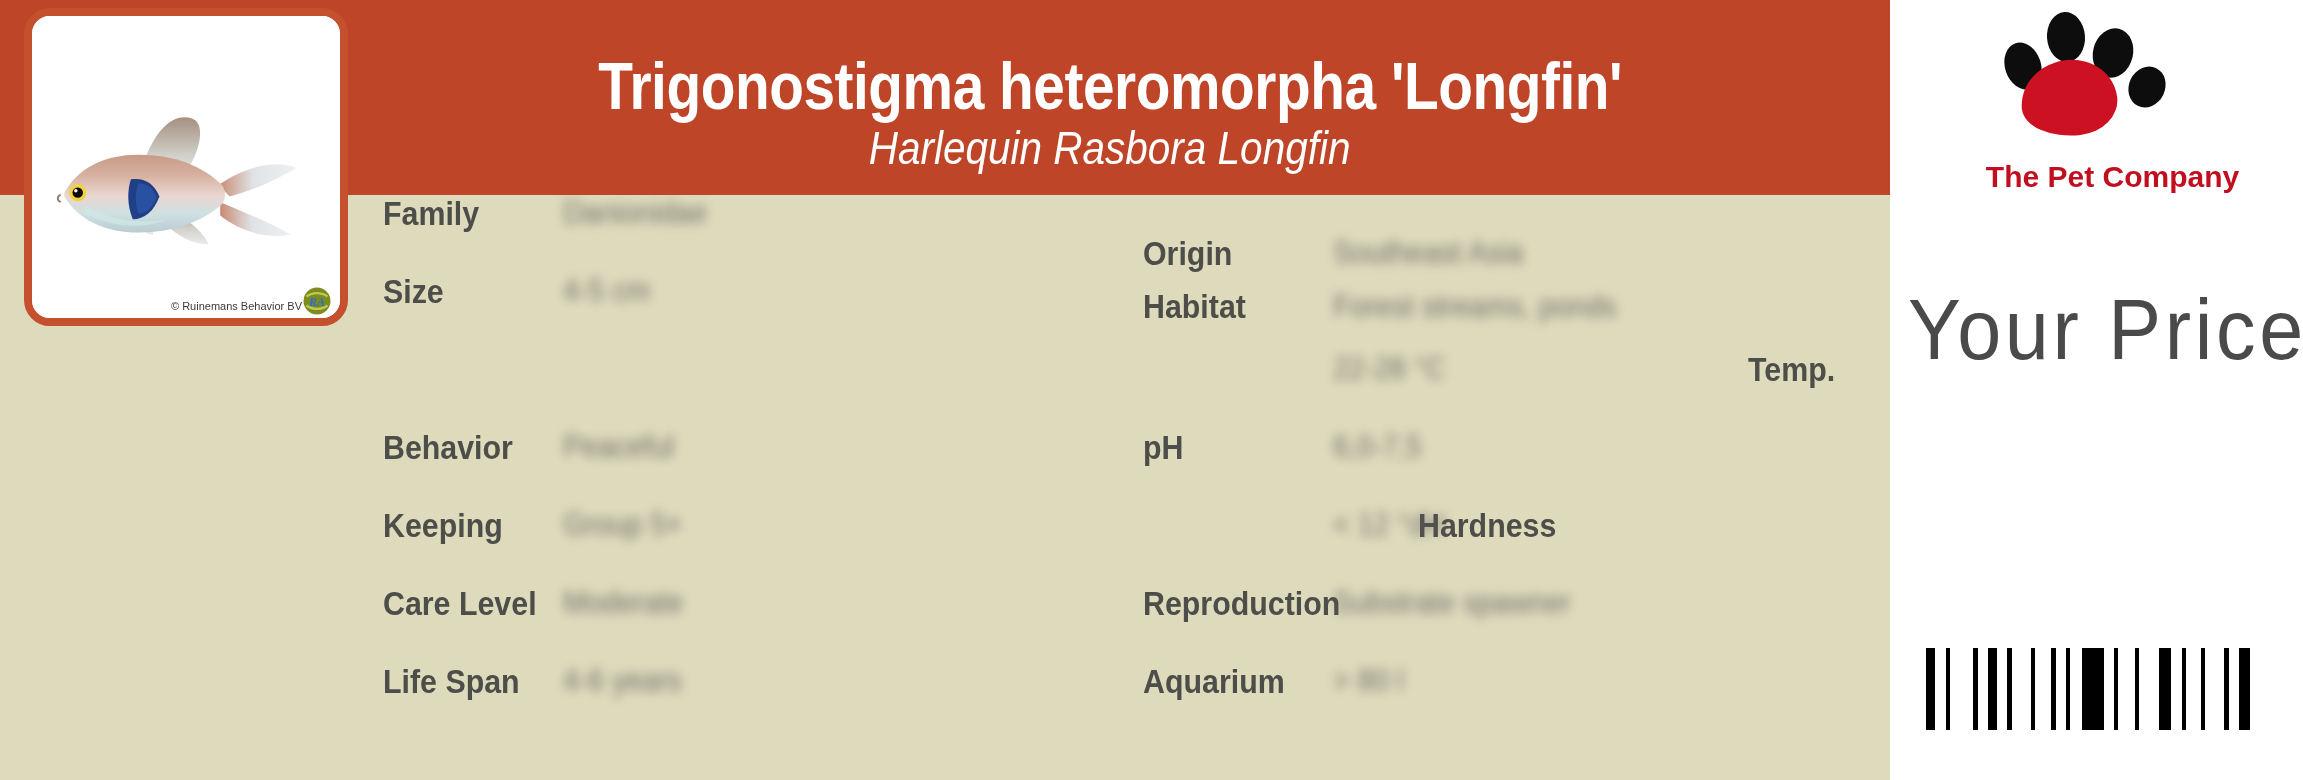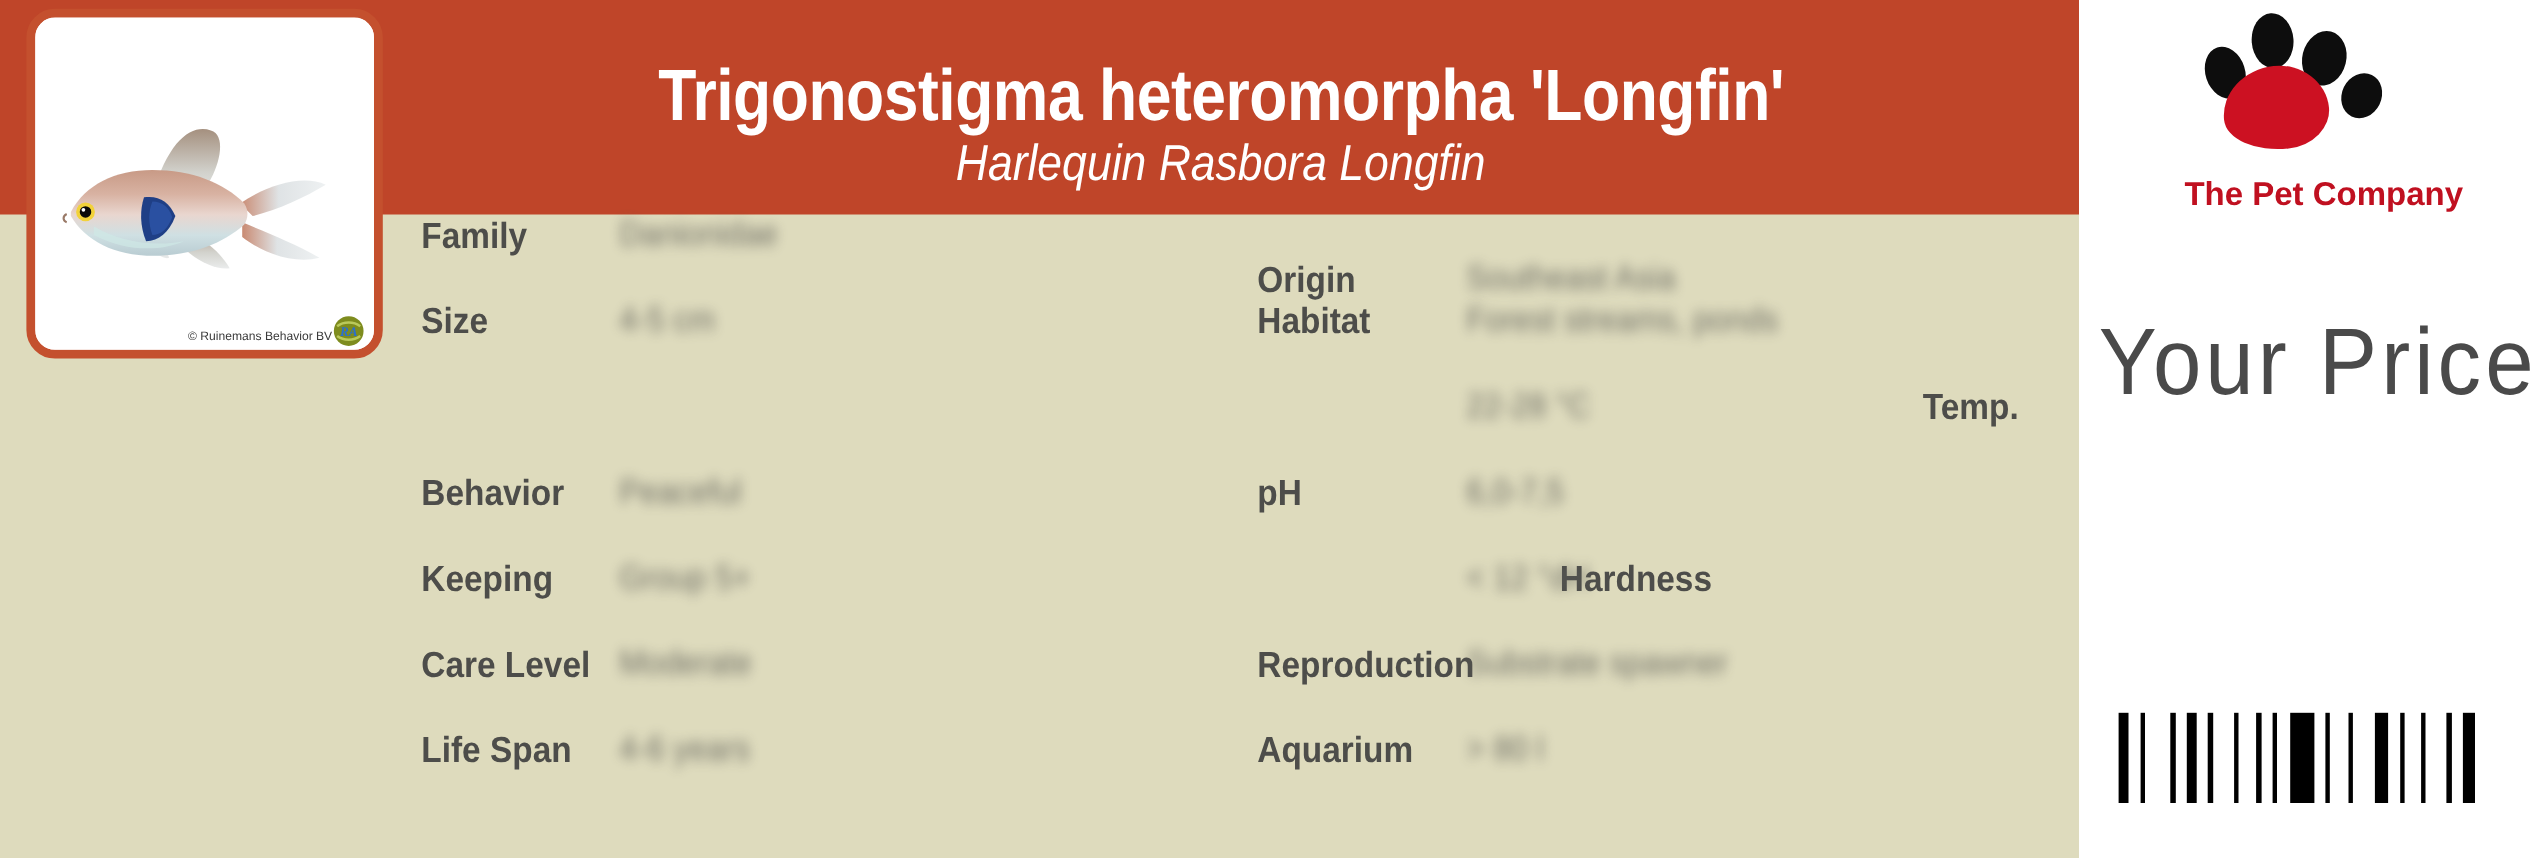--- a/index.html
+++ b/index.html
@@ -332,21 +332,21 @@
           <div class="spec-row" style="top: 468px;">
             <div class="spec-label">Life Span</div>
             <div class="spec-value">4-6 years</div>
           </div>
         </div>
       <div class="spec-col" id="col-right">
           <div class="spec-row" style="top: 0px; margin-top: 40px;">
             <div class="spec-label">Origin</div>
             <div class="spec-value">Southeast Asia</div>
           </div>
-          <div class="spec-row" style="top: 78px;">
+          <div class="spec-row" style="top: 78px; align-items: center;">
             <div class="spec-label">Habitat</div>
             <div class="spec-value">Forest streams, ponds</div>
           </div>
           <div class="spec-row" style="top: 156px; justify-content: flex-end;">
             <div class="spec-label">Temp.</div>
             <div class="spec-value">22-28 °C</div>
           </div>
           <div class="spec-row" style="top: 234px;">
             <div class="spec-label">pH</div>
             <div class="spec-value">6,0-7,5</div>

